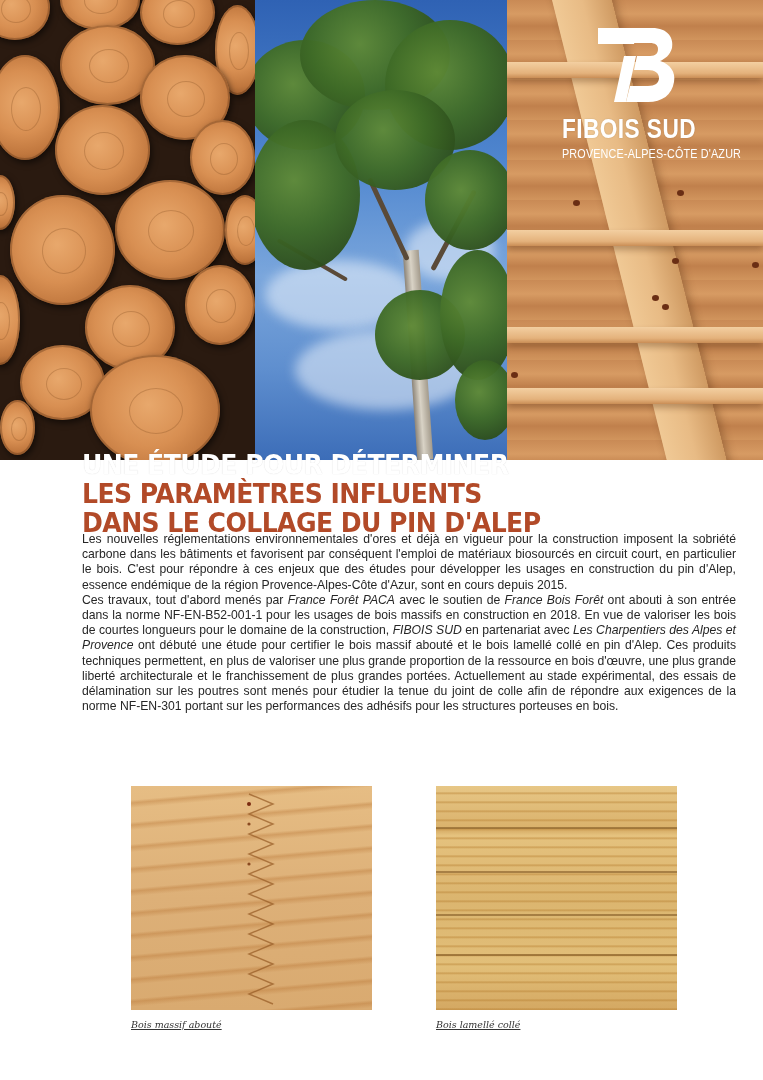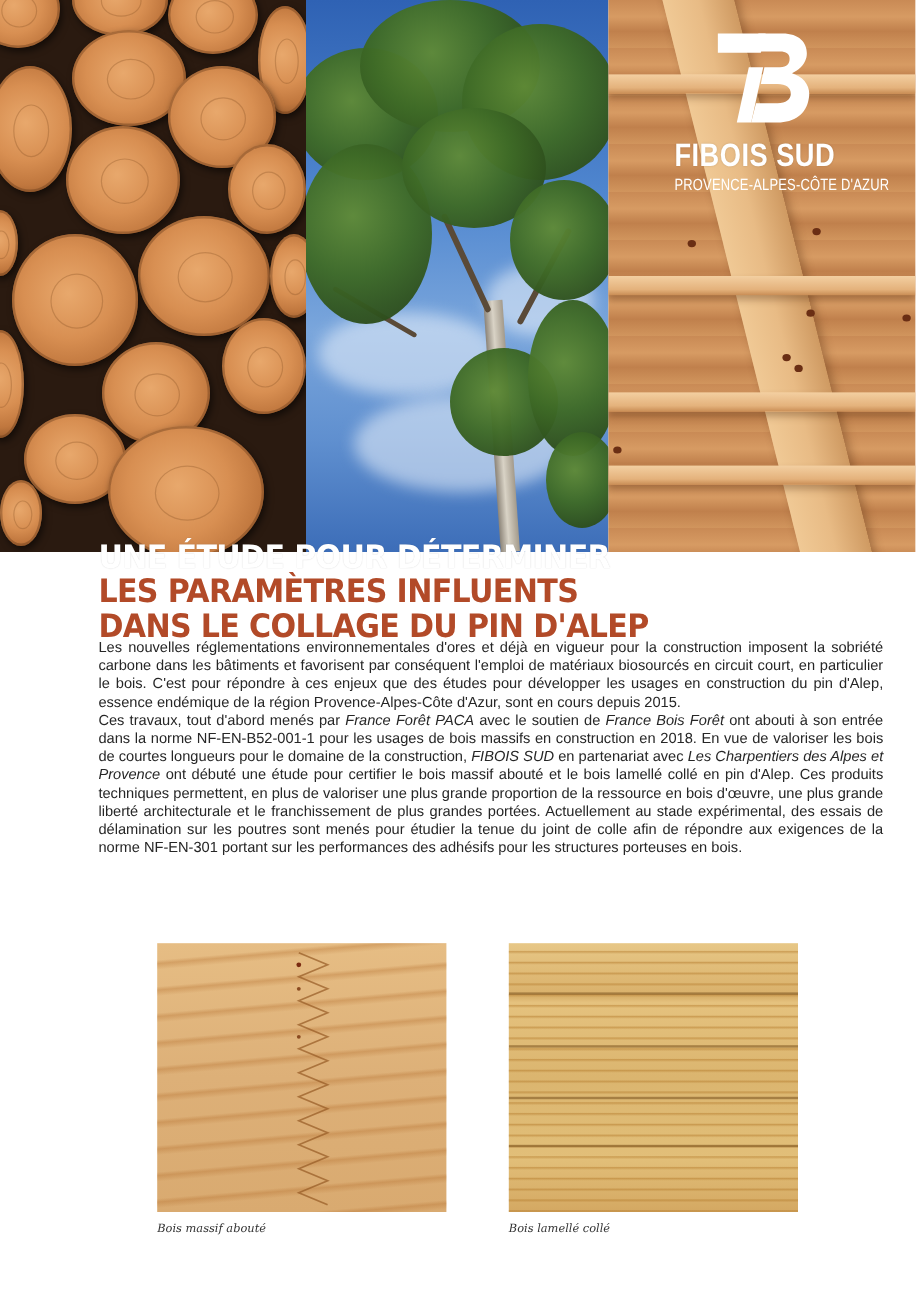--- a/index.html
+++ b/index.html
@@ -55,35 +55,35 @@
 
     
     .body-text { position: absolute; left: 82px; top: 532px; width: 654px; font-size: 12.2px; line-height: 15.2px;
       color: #262626; text-align: justify; }
     .body-text p { margin: 0; }
     .body-text em { font-style: italic; }
 
     
     .figure { position: absolute; top: 786px; width: 241px; }
     .figure-left { left: 131px; }
-    .figure-right { left: 424px; }
+    .figure-right { left: 436px; }
     .photo { width: 241px; height: 224px; position: relative; overflow: hidden; }
     .photo-abouted {
       background:
         repeating-linear-gradient(175deg, rgba(160,95,35,.0) 0px, rgba(160,95,35,.0) 14px, rgba(180,110,45,.35) 17px, rgba(160,95,35,0) 22px),
         linear-gradient(180deg, #e6bd84, #ddb078 50%, #d9aa70);
     }
     .photo-lamelle {
       background:
         repeating-linear-gradient(180deg, rgba(190,130,45,0) 0px, rgba(190,130,45,0) 6px, rgba(175,115,35,.45) 7px, rgba(190,130,45,0) 9px),
         linear-gradient(180deg, #e7c786 0%, #d9b06a 20%, #e5c27e 22%, #dbb56f 50%, #e2bf79 80%, #d4a862 100%);
     }
     .lam-joint { position: absolute; left: 0; width: 241px; height: 2px; background: rgba(120,80,30,.55); }
     .finger-joint { position: absolute; left: 112px; top: 0; width: 40px; height: 224px; }
-    .caption { margin-top: 9px; font-family: "DejaVu Serif", serif; font-style: italic; font-size: 9.5px; color: #333; }
+    .caption { margin-top: 9px; font-family: "DejaVu Serif", serif; font-style: italic; font-size: 9.5px; color: #333; text-decoration: underline; }
   </style>
 </head>
 <body>
 
 <div class="hero">
 
   <div class="panel panel-logs">
     <div class="log" style="left:-20px;top:-25px;width:70px;height:65px;"></div>
     <div class="log" style="left:60px;top:-30px;width:80px;height:60px;"></div>
     <div class="log" style="left:140px;top:-20px;width:75px;height:65px;"></div>

